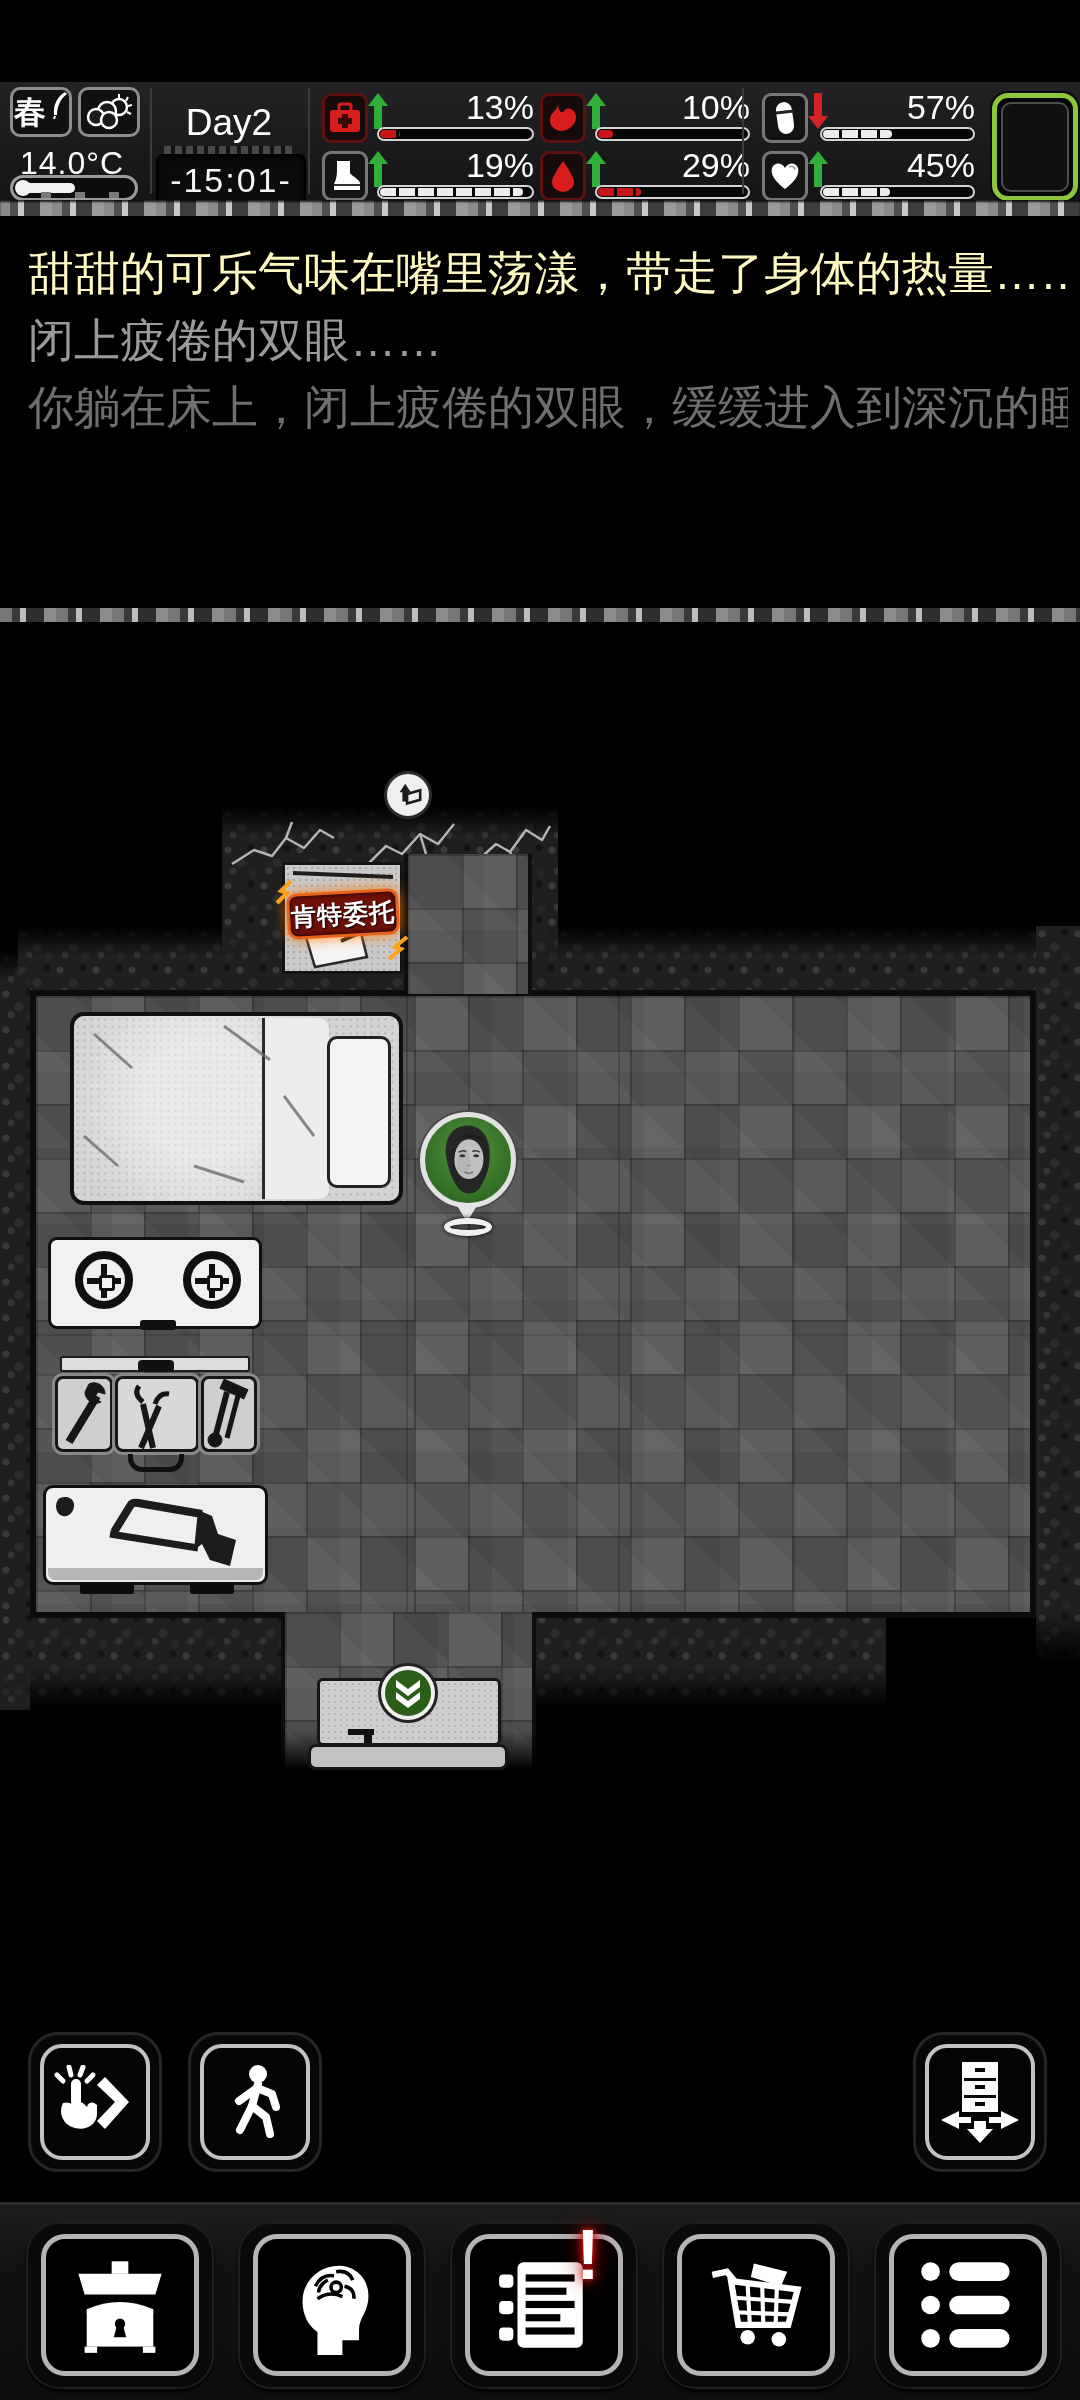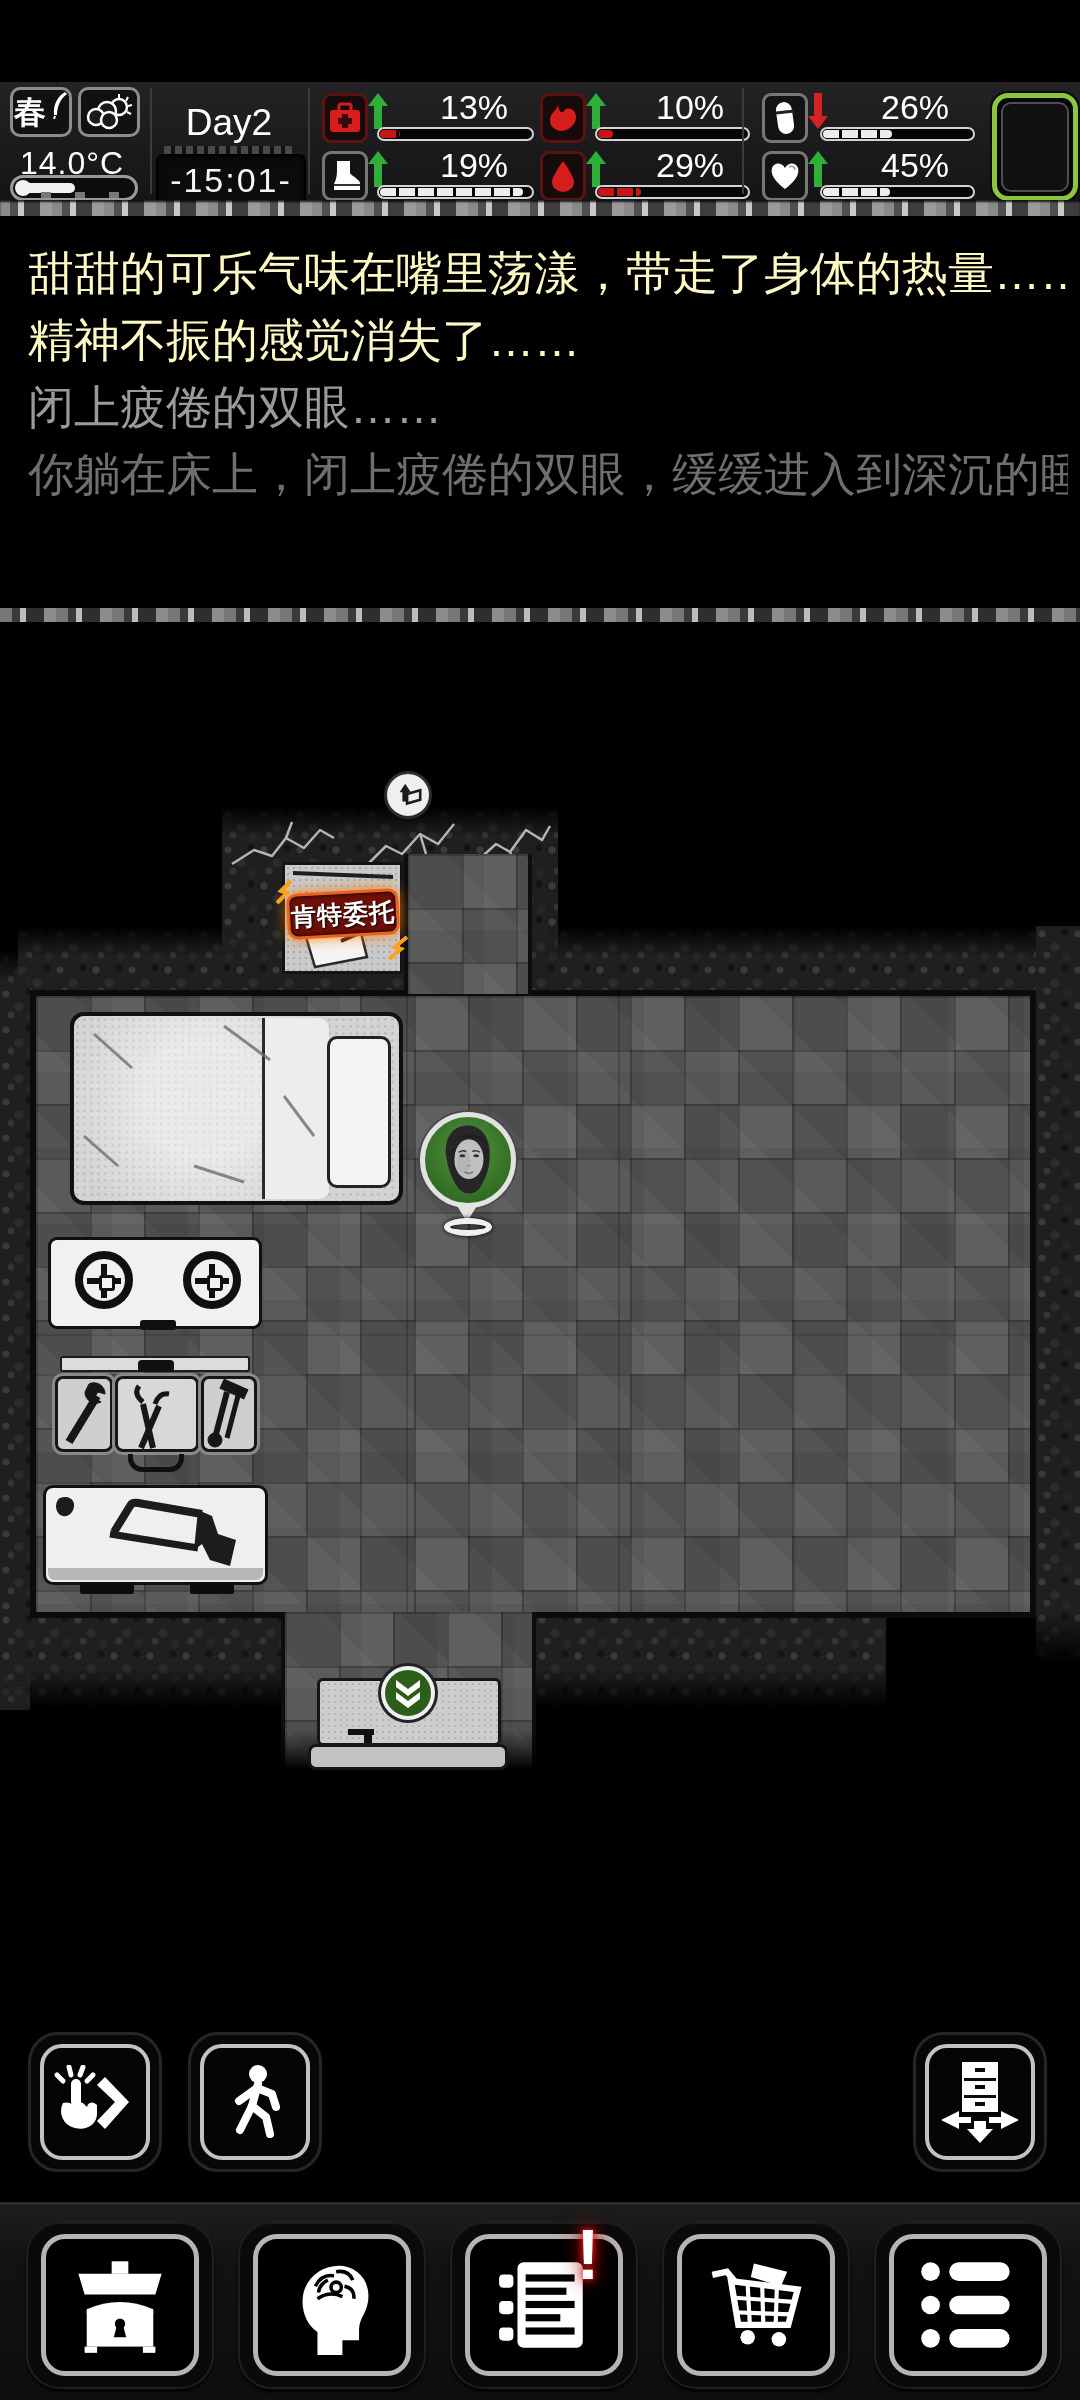--- a/index.html
+++ b/index.html
@@ -27,21 +27,21 @@
   .dayticks{position:absolute;left:164px;top:64px;width:128px;height:9px;
     background:repeating-linear-gradient(90deg,#484848 0 7px,#141414 7px 11px);}
   .clock{position:absolute;left:158px;top:74px;width:146px;height:48px;background:#0b0b0b;border-radius:5px;
     box-shadow:0 0 0 2px #000,0 2px 4px rgba(0,0,0,.7) inset;display:flex;align-items:center;justify-content:center;
     font-size:34px;letter-spacing:2px;color:#f4f4f4;}
   .sicon{position:absolute;width:46px;height:50px;border:3px solid #777;border-radius:9px;background:#131313;
     box-sizing:border-box;display:flex;align-items:center;justify-content:center;}
   .sicon.red{border-color:#5d1212;background:#160b0b;}
   .row1{top:11px;} .row2{top:69px;}
   .arrow{position:absolute;width:20px;height:36px;}
-  .pct{position:absolute;width:120px;text-align:center;font-size:34px;color:#fff;}
+  .pct{position:absolute;width:120px;text-align:right;font-size:34px;color:#fff;}
   .pct.r1{top:6px;} .pct.r2{top:64px;}
   .bar{position:absolute;height:14px;border:2px solid #d4d4d4;border-radius:8px;background:#060606;
     box-sizing:border-box;padding:1px;}
   .bar.r1{top:45px;} .bar.r2{top:103px;}
   .fill{height:100%;border-radius:4px;}
   .fill.red{background:repeating-linear-gradient(90deg,#c81616 0 16px,rgba(0,0,0,0) 16px 19px);}
   .fill.white{background:repeating-linear-gradient(90deg,#ededed 0 16px,rgba(0,0,0,0) 16px 19px);}
   .battery{position:absolute;left:992px;top:11px;width:86px;height:108px;border:5px solid #8cc63e;border-radius:16px;
     background:#060606;box-sizing:border-box;box-shadow:0 0 0 2px #0a0a0a;}
   .battery .binner{position:absolute;left:4px;top:4px;right:4px;bottom:4px;border:2px solid #4e4e4e;border-radius:10px;background:#101010;}
@@ -246,21 +246,21 @@
 
     <div class="sicon row1" style="left:762px;">
       <svg width="30" height="36" viewBox="0 0 30 36">
         <rect x="7" y="2" width="16" height="32" rx="8" fill="#fff" transform="rotate(-8 15 18)"></rect>
         <line x1="6" y1="13" x2="24" y2="11" stroke="#222" stroke-width="3"></line>
       </svg>
     </div>
     <svg class="arrow row1" style="left:808px;" viewBox="0 0 20 36">
       <polygon points="10,36 0,23 6,23 6,0 14,0 14,23 20,23" fill="#d32222"></polygon>
       </svg>
-    <div class="pct r1" style="left:855px;">26%</div>
+    <div class="pct r1" style="left:855px;">57%</div>
     <div class="bar r1" style="left:820px;width:155px;">
       <div class="fill white" style="width: 46%;"></div>
       </div>
 
     <div class="sicon row2" style="left:762px;">
       <svg width="32" height="30" viewBox="0 0 32 30">
         <path d="M16,28 C7,21 1,14 3,7 C5,1 13,1 16,7 C19,1 27,1 29,7 C31,14 25,21 16,28 Z" fill="#fff"></path>
         <path d="M20,6 C23,4 26,6 26,9" stroke="#aaa" stroke-width="2" fill="none"></path>
       </svg>
     </div>
@@ -273,21 +273,20 @@
       </div>
 
     <div class="battery">
         <div class="binner"></div>
       </div>
   </div>
   <div class="hud-strip"></div>
 
   <div class="log">
     <div class="logline">甜甜的可乐气味在嘴里荡漾，带走了身体的热量……</div>
-    <div class="logline">精神不振的感觉消失了……</div>
     <div class="logline dim">闭上疲倦的双眼……</div>
     <div class="logline dimmer">你躺在床上，闭上疲倦的双眼，缓缓进入到深沉的睡眠中</div>
   </div>
   <div class="log-strip"></div>
 
   <div class="abs gravel fade-top" style="left:222px;top:806px;width:336px;height:186px;"></div>
   <svg class="abs" style="left:228px;top:810px;" width="324" height="60" viewBox="0 0 324 60">
     <g stroke="#cfcfcf" stroke-width="2.5" fill="none" opacity="0.85" stroke-linejoin="round">
       <polyline points="4,54 26,40 44,46 58,28 76,38 92,20 106,28"></polyline>
       <polyline points="58,28 64,12"></polyline>

